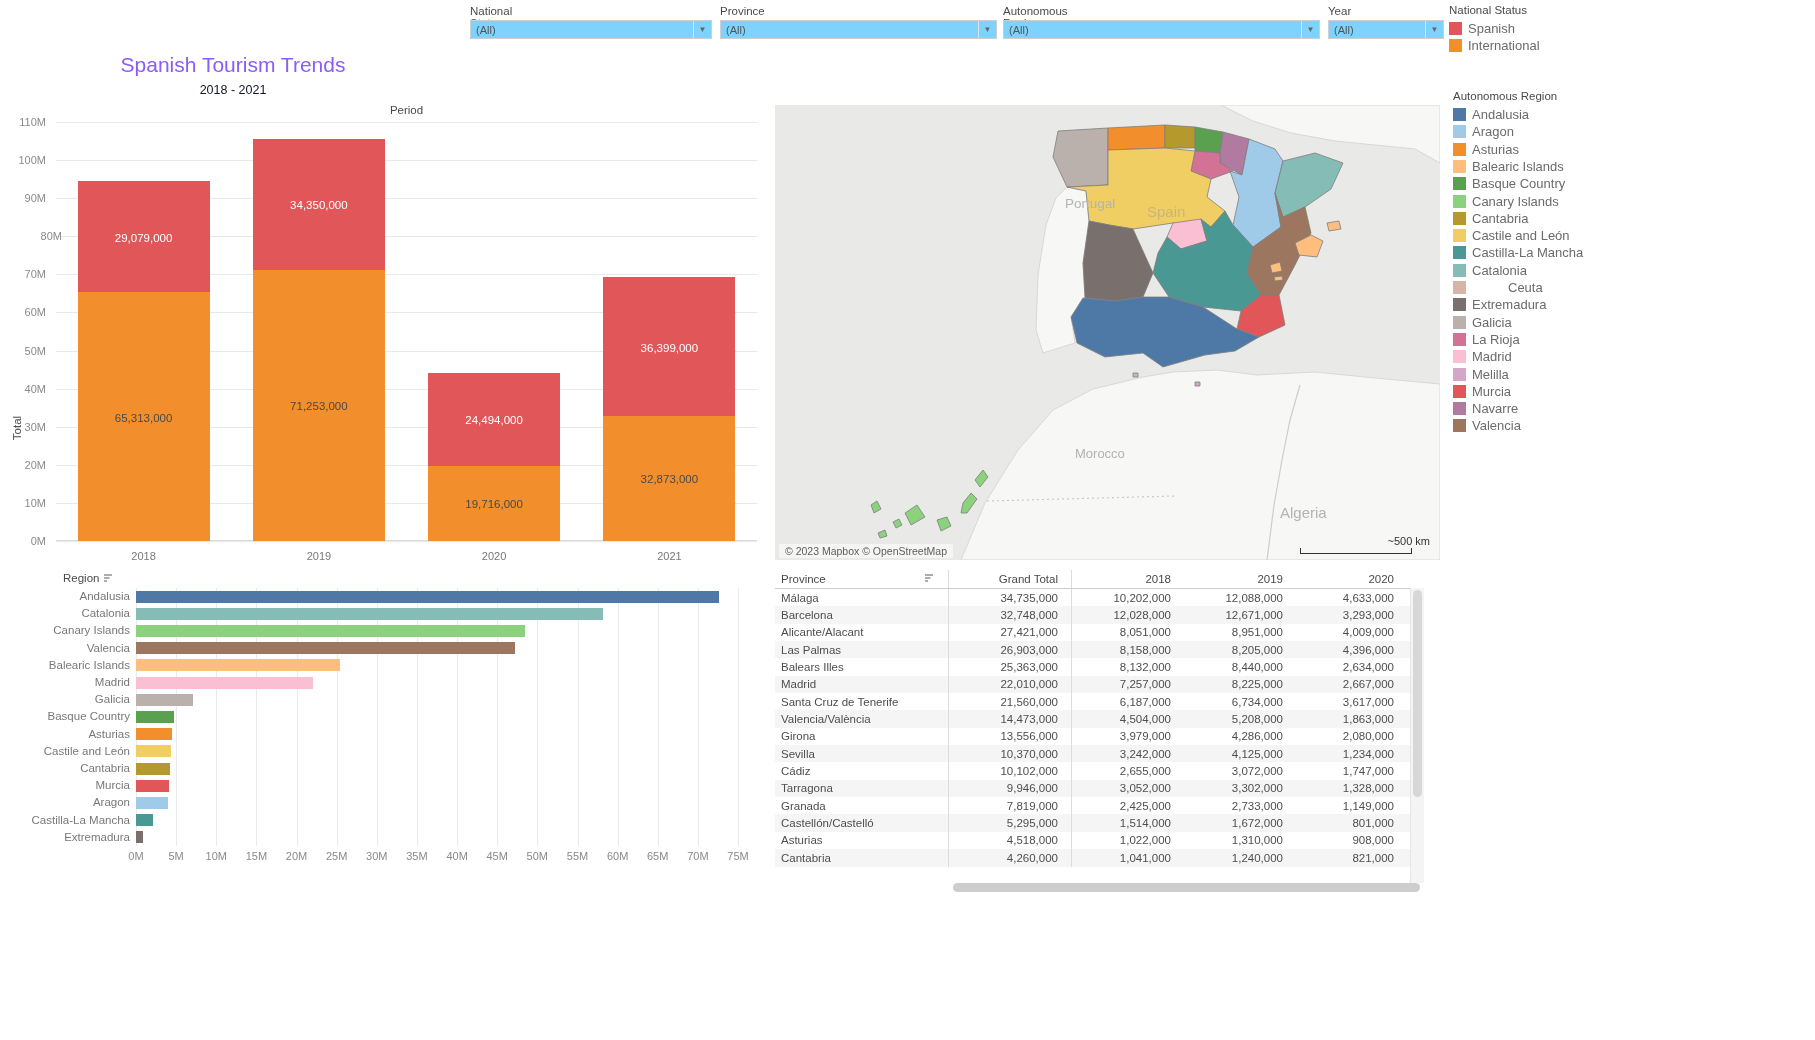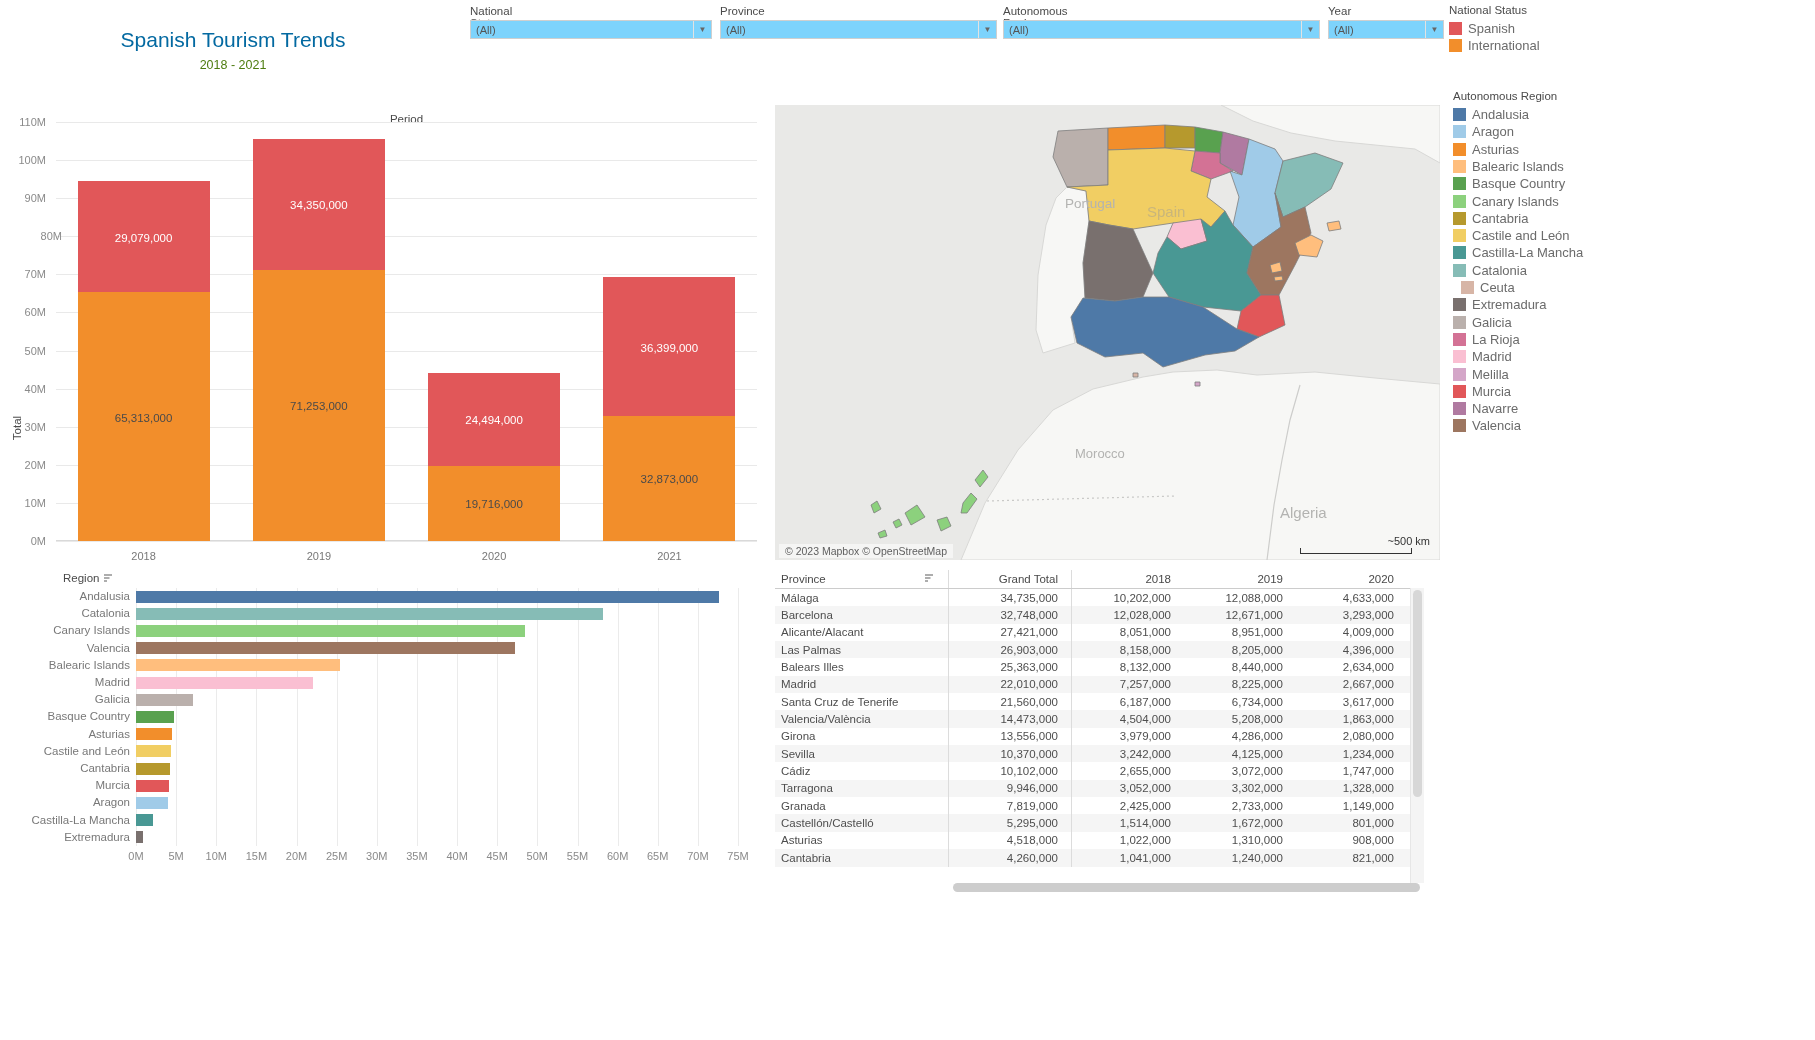--- a/index.html
+++ b/index.html
@@ -1,20 +1,20 @@
 <!DOCTYPE html>
 <html><head>
 <meta charset="utf-8">
 <style>
   html,body{margin:0;padding:0;background:#ffffff;font-family:"Liberation Sans",sans-serif;}
   #app{position:relative;width:1815px;height:1040px;background:#fff;overflow:hidden;}
   .abs{position:absolute;}
   
-  .dash-title{font-size:21px;color:#0369a1;text-align:center;}
-  .dash-sub{font-size:12.5px;color:#4d7c0f;text-align:center;margin-top:6px;}
+  .dash-title{font-size:21px;color:#8b5cf6;text-align:center;margin-top:25px;}
+  .dash-sub{font-size:12.5px;color:#0f172a;text-align:center;margin-top:6px;}
   
   .filter-label{font-size:11.5px;color:#4a4a4a;}
   .dd{position:absolute;height:17px;background:#7dd3fc;border:1px solid #cfcfcf;display:flex;align-items:center;justify-content:space-between;cursor:pointer;}
   .dd-val{font-size:11px;color:#555;padding-left:5px;white-space:nowrap;overflow:hidden;}
   .dd-btn{width:17px;height:100%;display:flex;align-items:center;justify-content:center;border-left:1px solid #e2e2e2;}
   .caret{font-size:8px;color:#666;line-height:1;}
   
   .legend-title{font-size:11.5px;color:#4a4a4a;}
   .legend-item{position:absolute;display:flex;align-items:center;cursor:pointer;}
   .legend-swatch{width:13px;height:13px;flex:0 0 13px;}
@@ -96,21 +96,21 @@
           <span class="legend-label">Spanish</span>
         </div>
         <div class="legend-item" style="left: 0px; top: 17px;">
           <span class="legend-swatch" style="background: rgb(242, 142, 43);"></span>
           <span class="legend-label">International</span>
         </div>
       </div>
   </div>
 
   <div class="abs" style="left:0;top:100px;width:770px;height:465px;">
-    <div class="abs chart-title" style="left:56px;top:13px;width:701px;">Period</div>
+    <div class="abs chart-title" style="left:56px;top:4px;width:701px;">Period</div>
     <div class="abs axis-title" style="left:-13px;top:322px;width:60px;text-align:center;transform:rotate(-90deg);">Total</div>
     <div class="abs" id="stacked-plot" style="left:56px;top:22px;width:701px;height:419px;">
         <div class="hgrid" style="top: 419px;"></div>
         <div class="hgrid" style="top: 380.909px;"></div>
         <div class="hgrid" style="top: 342.818px;"></div>
         <div class="hgrid" style="top: 304.727px;"></div>
         <div class="hgrid" style="top: 266.636px;"></div>
         <div class="hgrid" style="top: 228.545px;"></div>
         <div class="hgrid" style="top: 190.455px;"></div>
         <div class="hgrid" style="top: 152.364px;"></div>
@@ -247,21 +247,21 @@
           <span class="legend-label">Castile and León</span>
         </div>
         <div class="legend-item" style="left: 0px; top: 138.4px;">
           <span class="legend-swatch" style="background: rgb(73, 152, 148);"></span>
           <span class="legend-label">Castilla-La Mancha</span>
         </div>
         <div class="legend-item" style="left: 0px; top: 155.7px;">
           <span class="legend-swatch" style="background: rgb(134, 188, 182);"></span>
           <span class="legend-label">Catalonia</span>
         </div>
-        <div class="legend-item" style="left: 8px; top: 173px;">
+        <div class="legend-item" style="left: 0px; top: 173px; gap: 36px;">
           <span class="legend-swatch" style="background: rgb(215, 181, 166);"></span>
           <span class="legend-label">Ceuta</span>
         </div>
         <div class="legend-item" style="left: 0px; top: 190.3px;">
           <span class="legend-swatch" style="background: rgb(121, 112, 110);"></span>
           <span class="legend-label">Extremadura</span>
         </div>
         <div class="legend-item" style="left: 0px; top: 207.6px;">
           <span class="legend-swatch" style="background: rgb(186, 176, 172);"></span>
           <span class="legend-label">Galicia</span>

